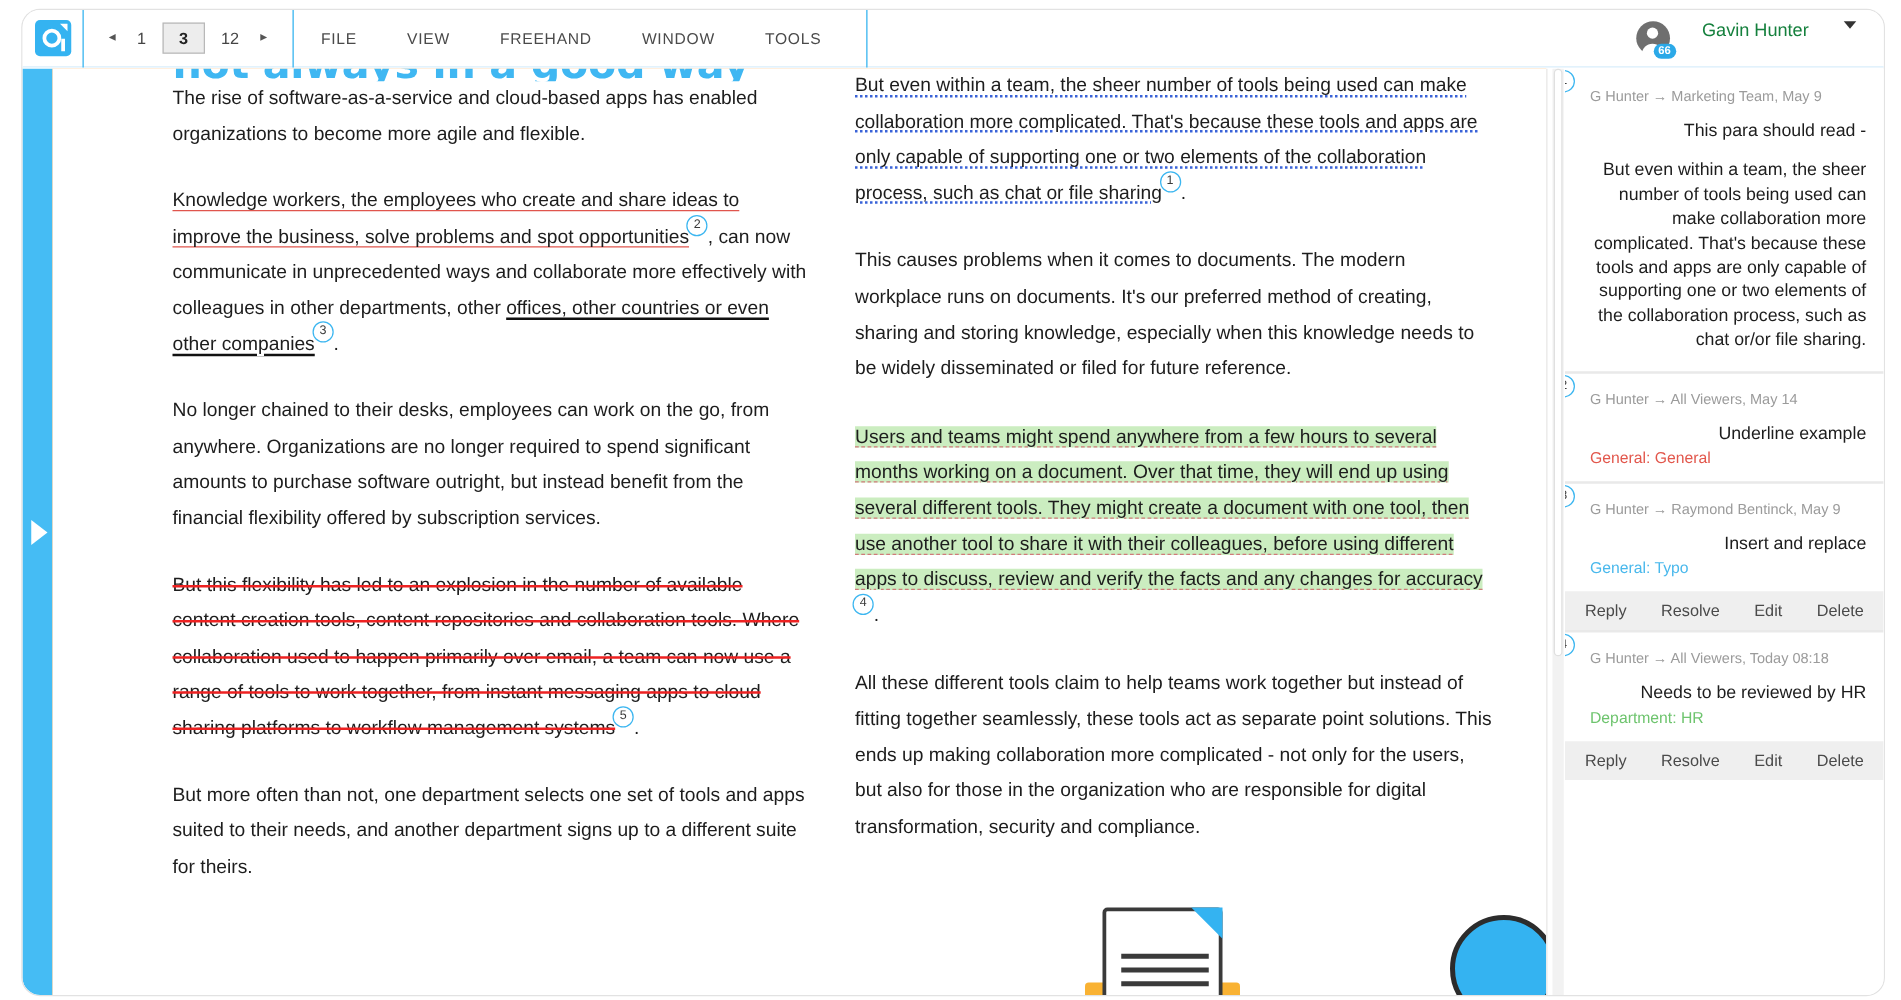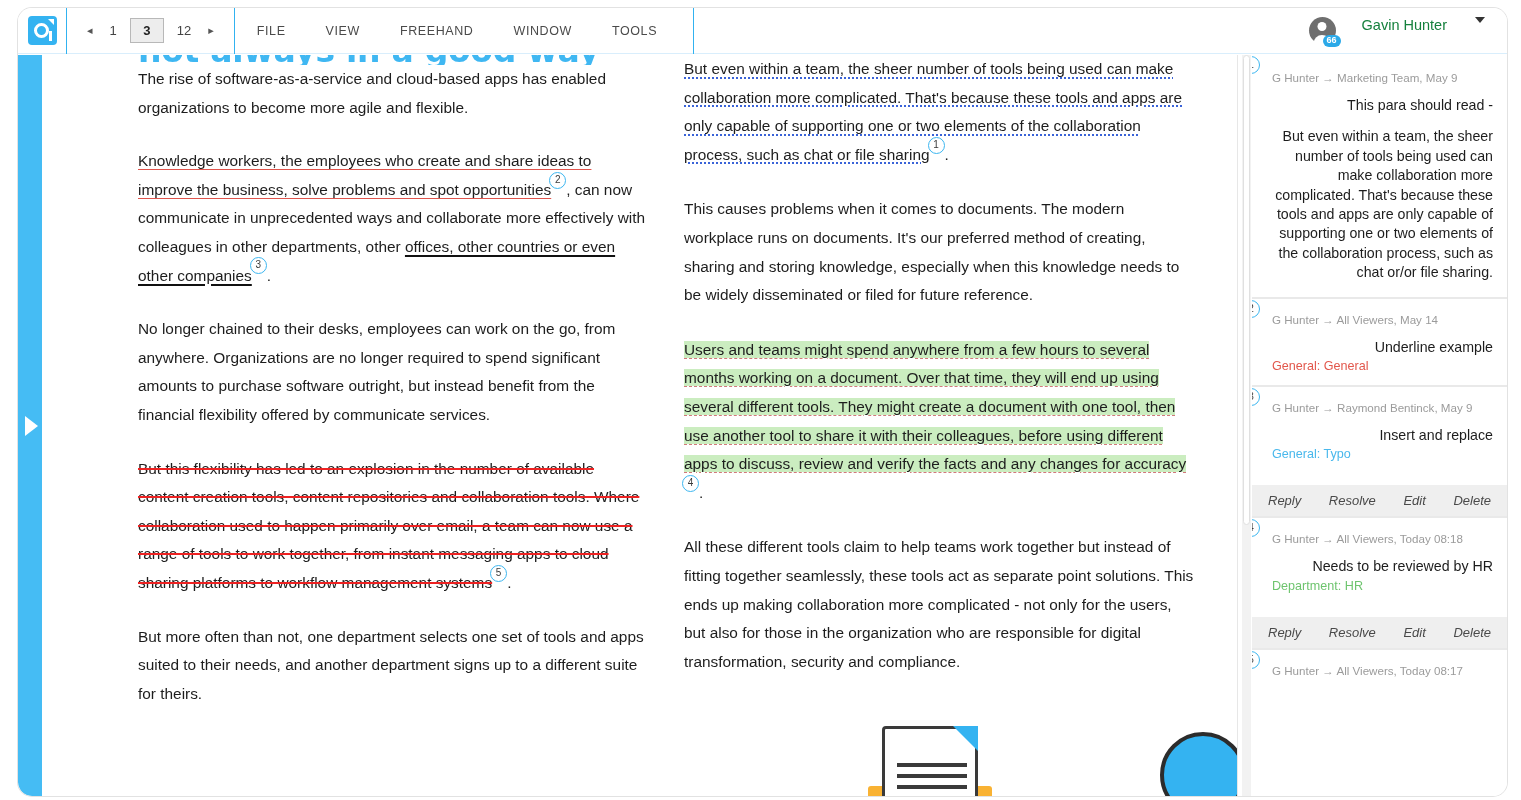--- a/index.html
+++ b/index.html
@@ -351,24 +351,23 @@
     text-align: right;
   }
   .ctext + .ctext { margin-top: 12px; }
   .ctag {
     font-size: 12.6px;
     margin-top: 2px;
   }
   .cactions {
     display: flex;
     background: #efefef;
-    margin: 24px -14px -12px -20px;
+    margin: 12px -14px -12px -20px;
     padding: 8px 16px;
     justify-content: space-between;
-    font-style: italic;
   }
   .cactions span {
     font-size: 13px; color: #4a4a4a;
     cursor: pointer;
   }
 </style>
 </head>
 <body>
 
 <div class="app">
@@ -425,21 +424,21 @@
 
           <p class="para">
             <span>The rise of software-as-a-service and cloud-based apps has enabled organizations to become more agile and flexible.</span>
           </p>
 
           <p class="para">
             <span class="ann-red-underline">Knowledge workers, the employees who create and share ideas to improve the business, solve problems and spot opportunities</span><span class="marker">2</span><span>, can now communicate in unprecedented ways and collaborate more effectively with colleagues in other departments, other </span><span class="ann-black-underline">offices, other countries or even other companies</span><span class="marker">3</span><span>.</span>
           </p>
 
           <p class="para">
-            <span>No longer chained to their desks, employees can work on the go, from anywhere. Organizations are no longer required to spend significant amounts to purchase software outright, but instead benefit from the financial flexibility offered by communicate services.</span>
+            <span>No longer chained to their desks, employees can work on the go, from anywhere. Organizations are no longer required to spend significant amounts to purchase software outright, but instead benefit from the financial flexibility offered by subscription services.</span>
           </p>
 
           <p class="para">
             <span class="ann-strike">But this flexibility has led to an explosion in the number of available content creation tools, content repositories and collaboration tools. Where collaboration used to happen primarily over email, a team can now use a range of tools to work together, from instant messaging apps to cloud sharing platforms to workflow management systems</span><span class="marker">5</span><span>.</span>
           </p>
 
           <p class="para">
             <span>But more often than not, one department selects one set of tools and apps suited to their needs, and another department signs up to a different suite for theirs.</span>
           </p>
         </div>
@@ -519,21 +518,17 @@
         <div class="ctext">Needs to be reviewed by HR</div>
         <div class="ctag" id="tag4" style="color: rgb(110, 196, 110);">Department: HR</div>
         <div class="cactions">
           <span>Reply</span>
           <span>Resolve</span>
           <span>Edit</span>
           <span>Delete</span>
         </div>
       </div>
 
-      <div class="ccard">
-        <div class="cbadge">5</div>
-        <div class="cmeta">G Hunter → All Viewers, Today 08:17</div>
-      </div>
 
     </div>
   </div>
 
 </div>
 
 </body></html>

